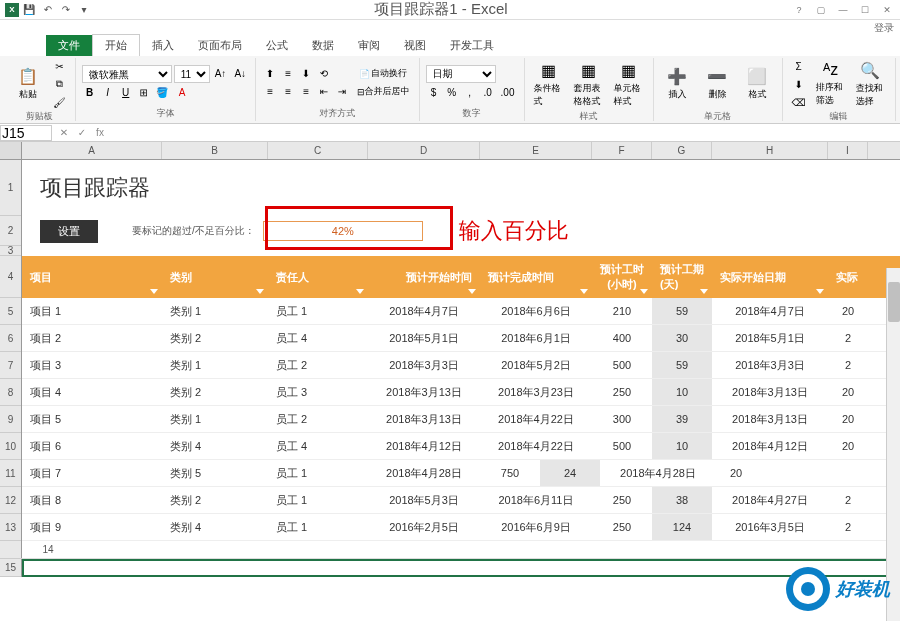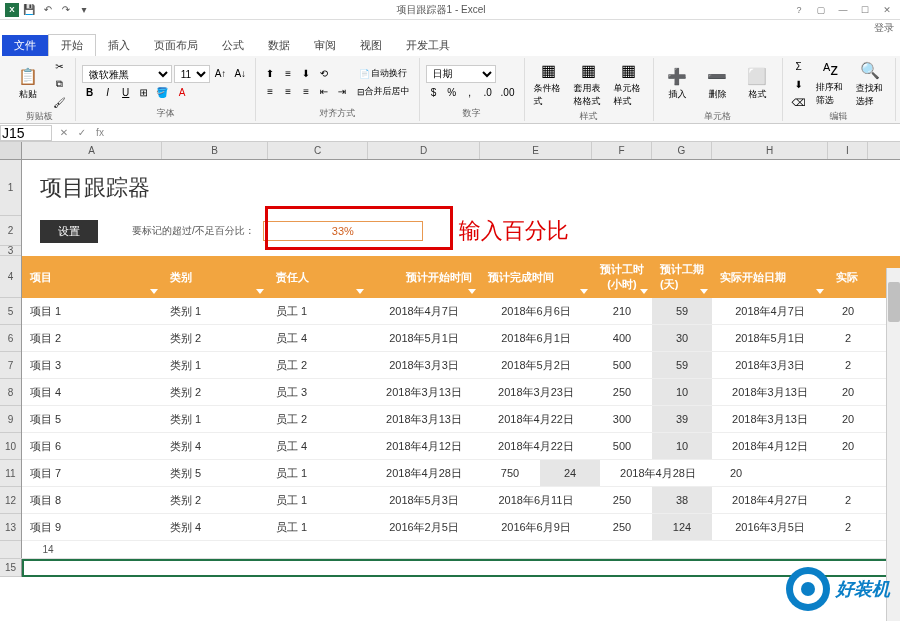--- a/index.html
+++ b/index.html
@@ -2,27 +2,27 @@
 <html><head>
   <meta charset="utf-8">
   <style>
     * { margin: 0; padding: 0; box-sizing: border-box; }
     body { font-family: "Microsoft YaHei", Arial, sans-serif; font-size: 11px; background: #fff; width: 900px; height: 621px; overflow: hidden; position: relative; }
     
     .title-bar { height: 20px; background: #fff; display: flex; align-items: center; padding: 0 4px; border-bottom: 1px solid #ddd; }
     .title-bar .qat { display: flex; gap: 2px; align-items: center; }
     .title-bar .qat-btn { width: 16px; height: 16px; display: flex; align-items: center; justify-content: center; cursor: pointer; font-size: 10px; color: #555; }
     .title-bar .excel-icon { width: 14px; height: 14px; background: #217346; color: #fff; font-size: 8px; display: flex; align-items: center; justify-content: center; font-weight: bold; }
-    .title-bar .doc-title { flex: 1; text-align: center; font-size: 10px; color: #555; }
+    .title-bar .doc-title { flex: 1; text-align: center; font-size: 15px; color: #555; }
     .title-bar .win-controls { display: flex; gap: 4px; }
     .title-bar .win-btn { width: 18px; height: 14px; display: flex; align-items: center; justify-content: center; font-size: 9px; color: #777; cursor: pointer; }
     
     .ribbon-tabs { height: 20px; display: flex; align-items: flex-end; padding-left: 2px; }
     .ribbon-tab { padding: 3px 12px; font-size: 11px; color: #444; cursor: pointer; }
-    .ribbon-tab.file { background: #1d4ed8; color: #fff; }
+    .ribbon-tab.file { background: #15803d; color: #fff; margin-left: 44px; }
     .ribbon-tab.active { background: #fff; border: 1px solid #ccc; border-bottom: none; }
     
     .ribbon { height: 68px; background: #f5f5f5; border-bottom: 1px solid #ccc; display: flex; padding: 2px 4px; }
     .ribbon-group { display: flex; flex-direction: column; border-right: 1px solid #ddd; padding: 0 6px; }
     .ribbon-group-content { flex: 1; display: flex; align-items: center; gap: 4px; }
     .ribbon-group-label { font-size: 9px; color: #666; text-align: center; padding-bottom: 1px; }
     .rbtn { min-width: 16px; height: 16px; display: flex; align-items: center; justify-content: center; font-size: 10px; cursor: pointer; border: 1px solid transparent; padding: 0 2px; }
     .rbtn-lg { flex-direction: column; height: 52px; width: 36px; font-size: 9px; gap: 2px; }
     .rbtn-lg .ico { font-size: 16px; }
     .font-select { font-size: 10px; height: 18px; border: 1px solid #ccc; background: #fff; padding: 0 2px; }
@@ -300,21 +300,21 @@
     <div class="row-h r15">15</div>
   </div>
 
   <div class="cells">
     <div class="title-row">
       <div class="doc-main-title">项目跟踪器</div>
     </div>
     <div class="setting-row">
       <div class="settings-btn">设置</div>
       <div class="threshold-label">要标记的超过/不足百分比：</div>
-      <div class="threshold-box">33%</div>
+      <div class="threshold-box">42%</div>
       <div class="red-outline"></div>
       <div class="annotation">输入百分比</div>
     </div>
     <div class="spacer-row"></div>
 
     <div class="table-header">
       <div class="th c-proj">
           <span>项目</span>
           <span class="fd"></span>
         </div>

